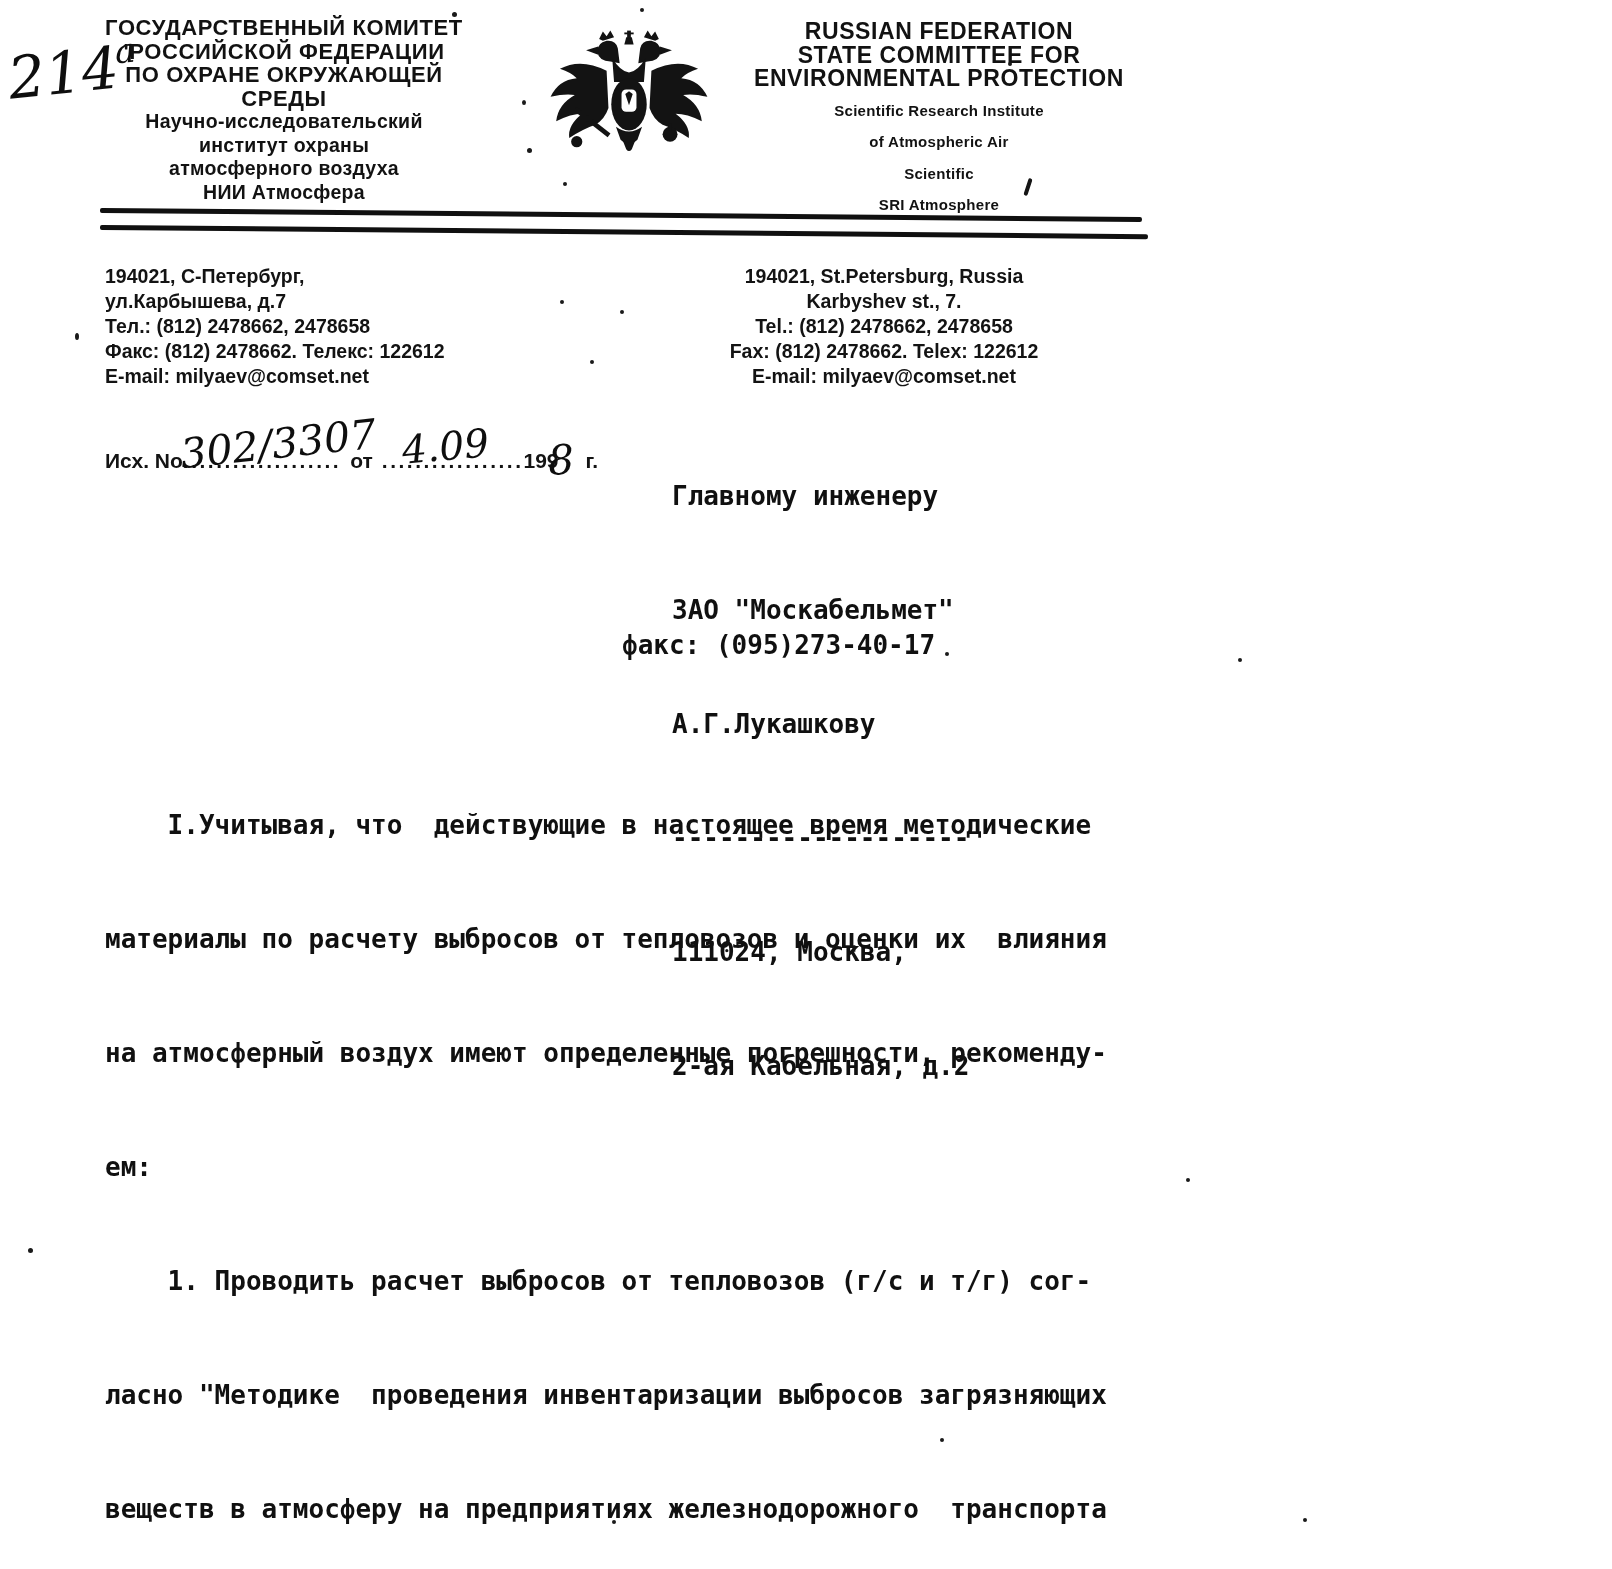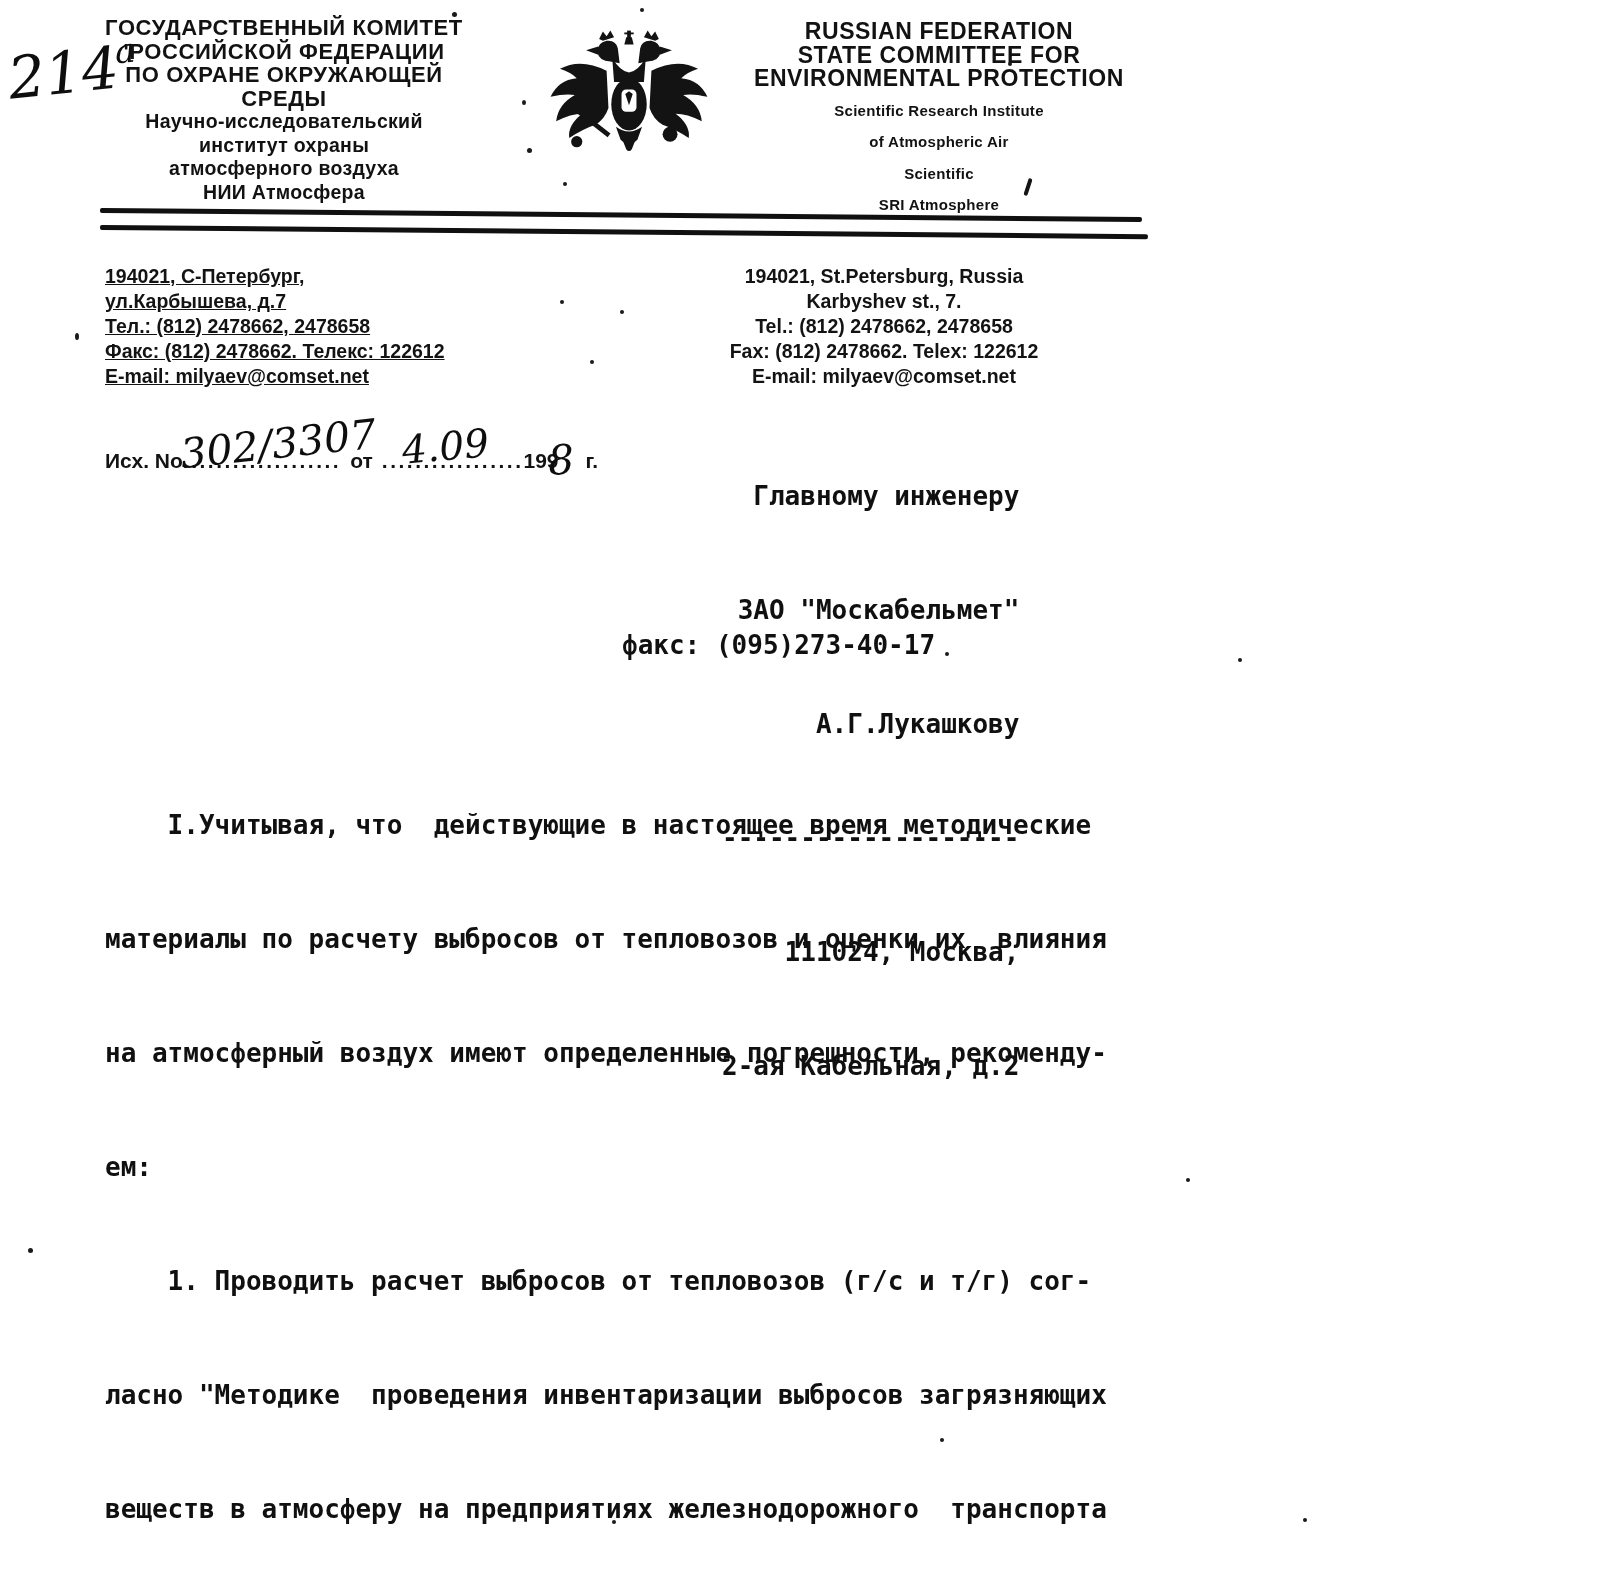--- a/index.html
+++ b/index.html
@@ -17,40 +17,40 @@
 
   .emblem{left:545px;top:26px;width:168px;height:152px;}
 
   
   .rule{position:absolute;left:100px;height:5px;background:#101010;transform:rotate(.5deg);transform-origin:left center;border-radius:2px;}
   .rule1{top:208px;width:1042px;}
   .rule2{top:225px;width:1048px;}
 
   
   .addr{font-family:"Liberation Sans",sans-serif;font-weight:bold;font-size:19.5px;line-height:25px;color:#131313;}
-  .addr-ru{left:105px;top:264px;text-align:left;text-decoration:underline;}
+  .addr-ru{left:105px;top:264px;text-align:left;}
   .addr-en{left:700px;top:264px;width:368px;text-align:center;}
 
   
   .ref{left:105px;top:449px;font-family:"Liberation Sans",sans-serif;font-weight:bold;font-size:21px;color:#131313;white-space:nowrap;}
   .ref .dots{letter-spacing:2.5px;}
   .ref .gap{display:inline-block;width:9px;}
   .ref .year-gap{display:inline-block;width:27px;}
 
   
   .hw{font-family:"DejaVu Serif",serif;font-style:italic;color:#0e0e0e;white-space:nowrap;}
   .hw-num{left:8px;top:38px;font-size:58px;transform:rotate(-6deg);}
   .hw-num .sup{font-size:34px;position:relative;top:-24px;left:-2px;}
   .hw-out{left:180px;top:420px;font-size:41px;transform:rotate(-6deg);}
   .hw-date{left:402px;top:424px;font-size:39px;transform:rotate(-5deg);}
   .hw-year{left:548px;top:436px;font-size:41px;transform:rotate(-4deg);}
 
   
   .tw{font-family:"DejaVu Sans Mono","Liberation Mono",monospace;font-weight:bold;font-size:26px;line-height:38px;white-space:pre;color:#101010;}
-  .recipient{left:722px;top:401px;text-align:right;}
+  .recipient{left:672px;top:401px;}
   .fax{left:622px;top:626px;}
   .subject{left:123px;top:551px;}
   .bodytext{left:105px;top:730px;}
 
   
   .speck{position:absolute;background:#1a1a1a;border-radius:50%;}
   .stray{position:absolute;background:#151515;border-radius:2px;}
 </style>
 </head>
 <body>

